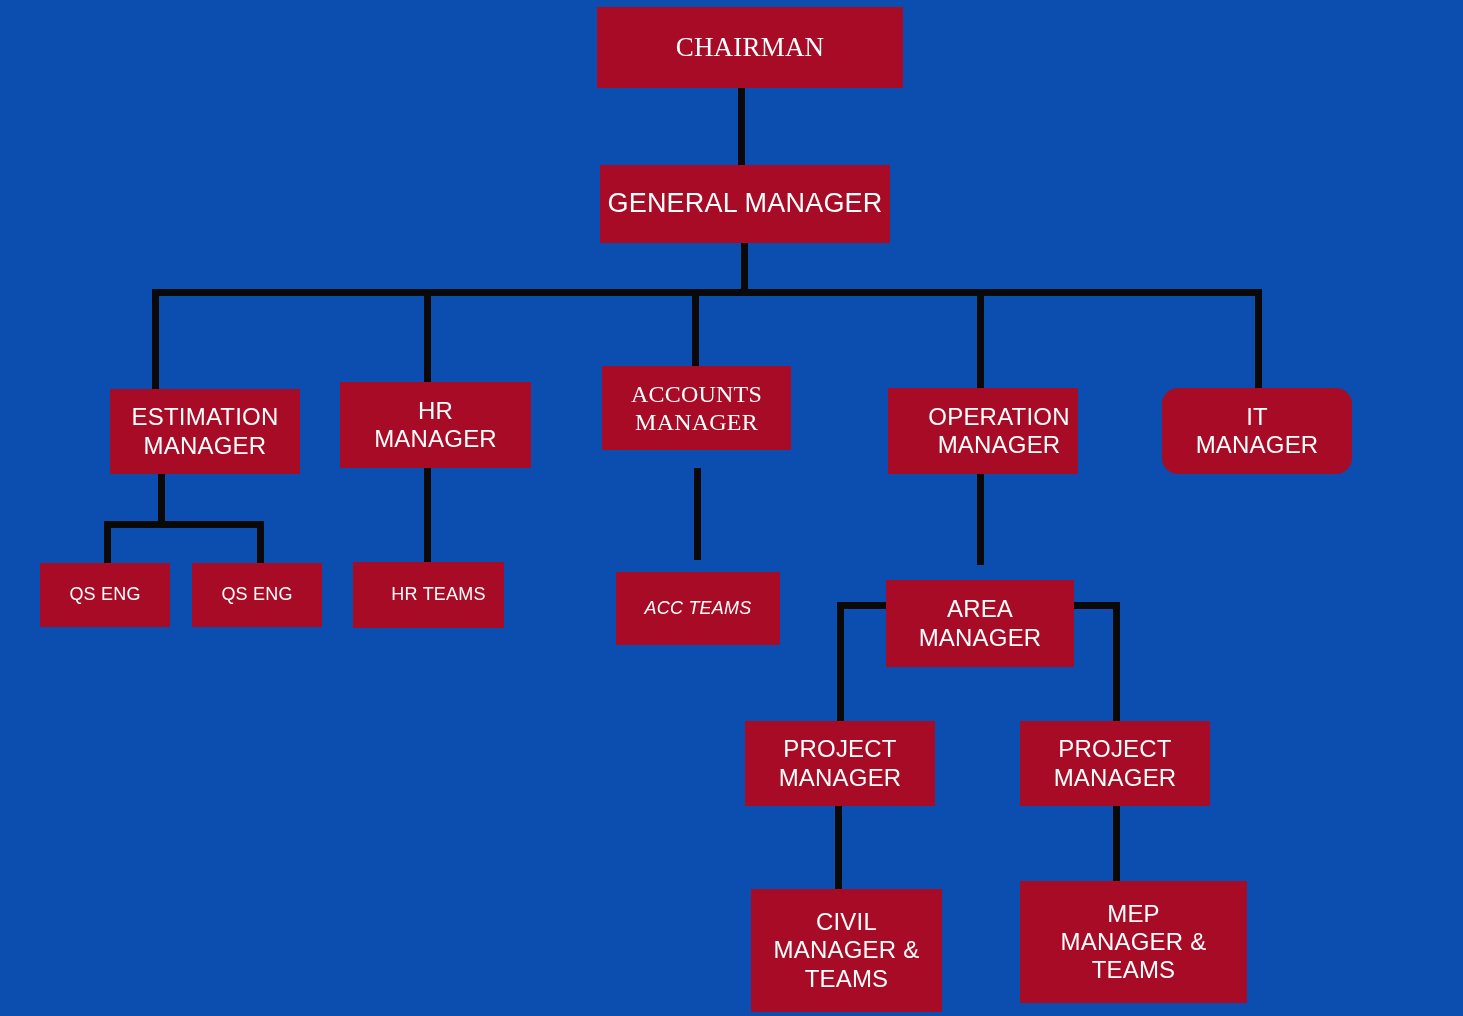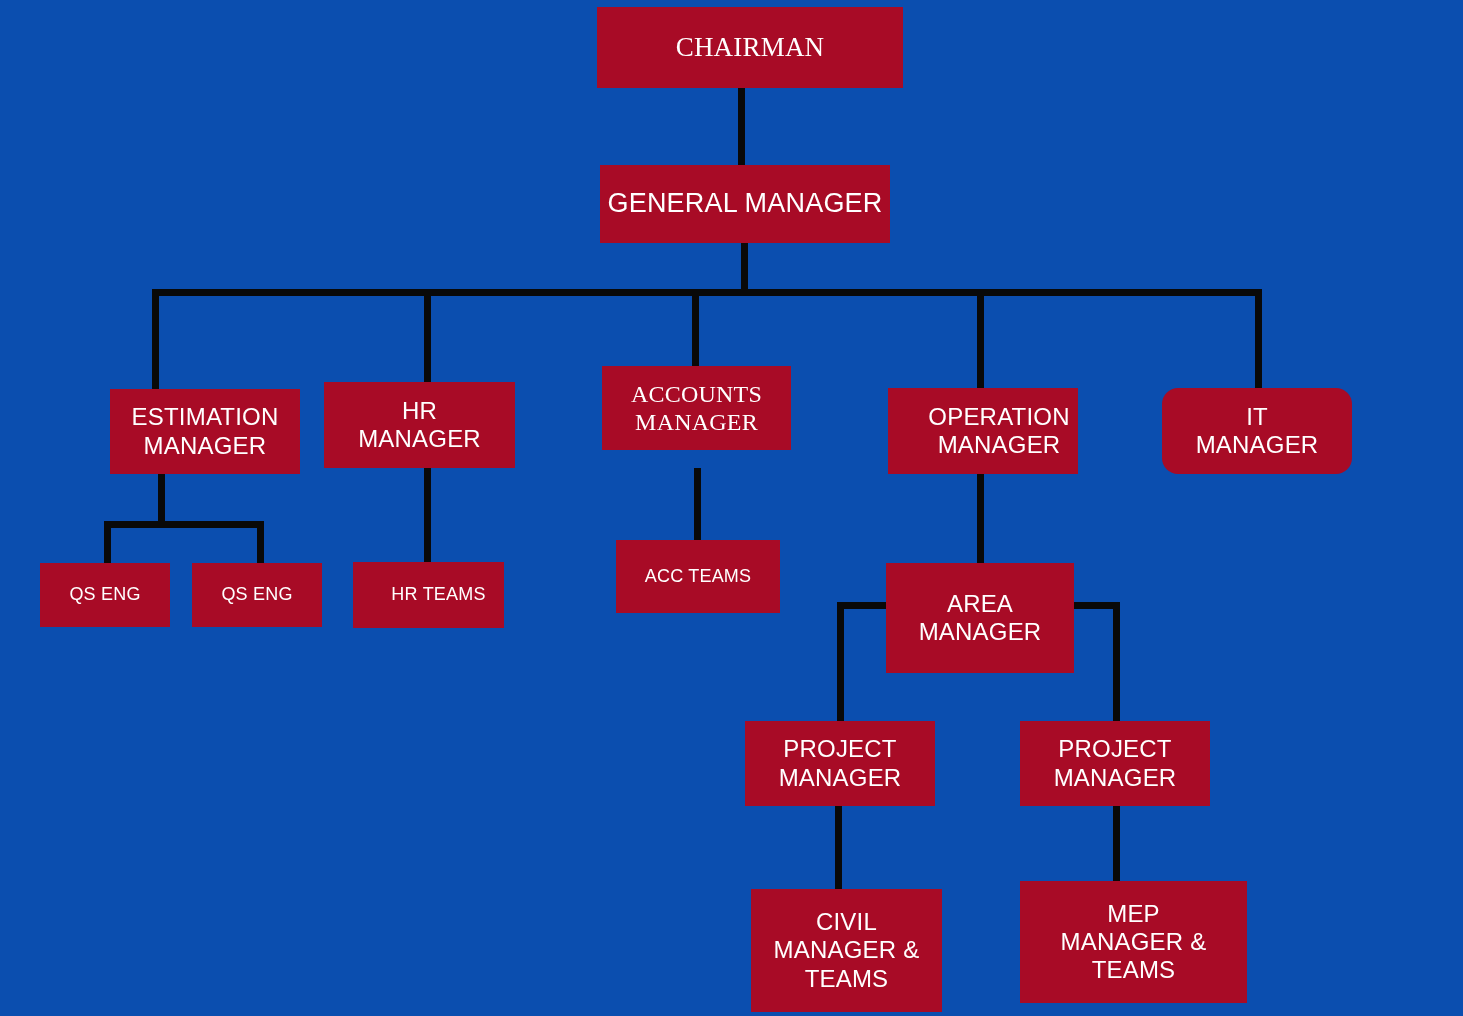--- a/index.html
+++ b/index.html
@@ -82,41 +82,41 @@
   <div class="connector v" style="left:835px; top:804px; height:88px;"></div>
   <div class="connector v" style="left:1113px; top:804px; height:80px;"></div>
 
   <div class="node lvl1" style="left:597px; top:7px; width:306px; height:81px;font-family:Liberation Serif, serif;">CHAIRMAN</div>
 
   <div class="node lvl1" style="left:600px; top:165px; width:290px; height:78px;">GENERAL MANAGER</div>
 
   <div class="node lvl2" style="left:65px; top:389px; width:190px; height:85px;margin-left:45px;">ESTIMATION
 MANAGER</div>
 
-  <div class="node lvl2" style="left:324px; top:382px; width:191px; height:86px;">HR
+  <div class="node lvl2" style="left:340px; top:382px; width:191px; height:86px;">HR
 MANAGER</div>
 
   <div class="node lvl2" style="left:602px; top:366px; width:189px; height:84px;font-family:Liberation Serif, serif;">ACCOUNTS
 MANAGER</div>
 
   <div class="node lvl2" style="left:888px; top:388px; width:190px; height:86px;padding-left:38px;">OPERATION
 MANAGER</div>
 
   <div class="node lvl2" style="left:1162px; top:388px; width:190px; height:86px;border-radius:16px;">IT
 MANAGER</div>
 
   <div class="node leaf-small" style="left:40px; top:563px; width:130px; height:64px;">QS ENG</div>
 
   <div class="node leaf-small" style="left:192px; top:563px; width:130px; height:64px;">QS ENG</div>
 
   <div class="node leaf-small" style="left:353px; top:562px; width:151px; height:66px;padding-left:26px;">HR TEAMS</div>
 
-  <div class="node leaf-small" style="left:616px; top:540px; width:164px; height:73px;">ACC TEAMS</div>
+  <div class="node leaf-small" style="left:616px; top:572px; width:164px; height:73px;font-style:italic;">ACC TEAMS</div>
 
-  <div class="node lvl3" style="left:886px; top:563px; width:188px; height:110px;">AREA
+  <div class="node lvl3" style="left:886px; top:580px; width:188px; height:87px;">AREA
 MANAGER</div>
 
   <div class="node lvl3" style="left:745px; top:721px; width:190px; height:85px;">PROJECT
 MANAGER</div>
 
   <div class="node lvl3" style="left:1020px; top:721px; width:190px; height:85px;">PROJECT
 MANAGER</div>
 
   <div class="node lvl3" style="left:751px; top:889px; width:191px; height:123px;">CIVIL
 MANAGER &amp;

